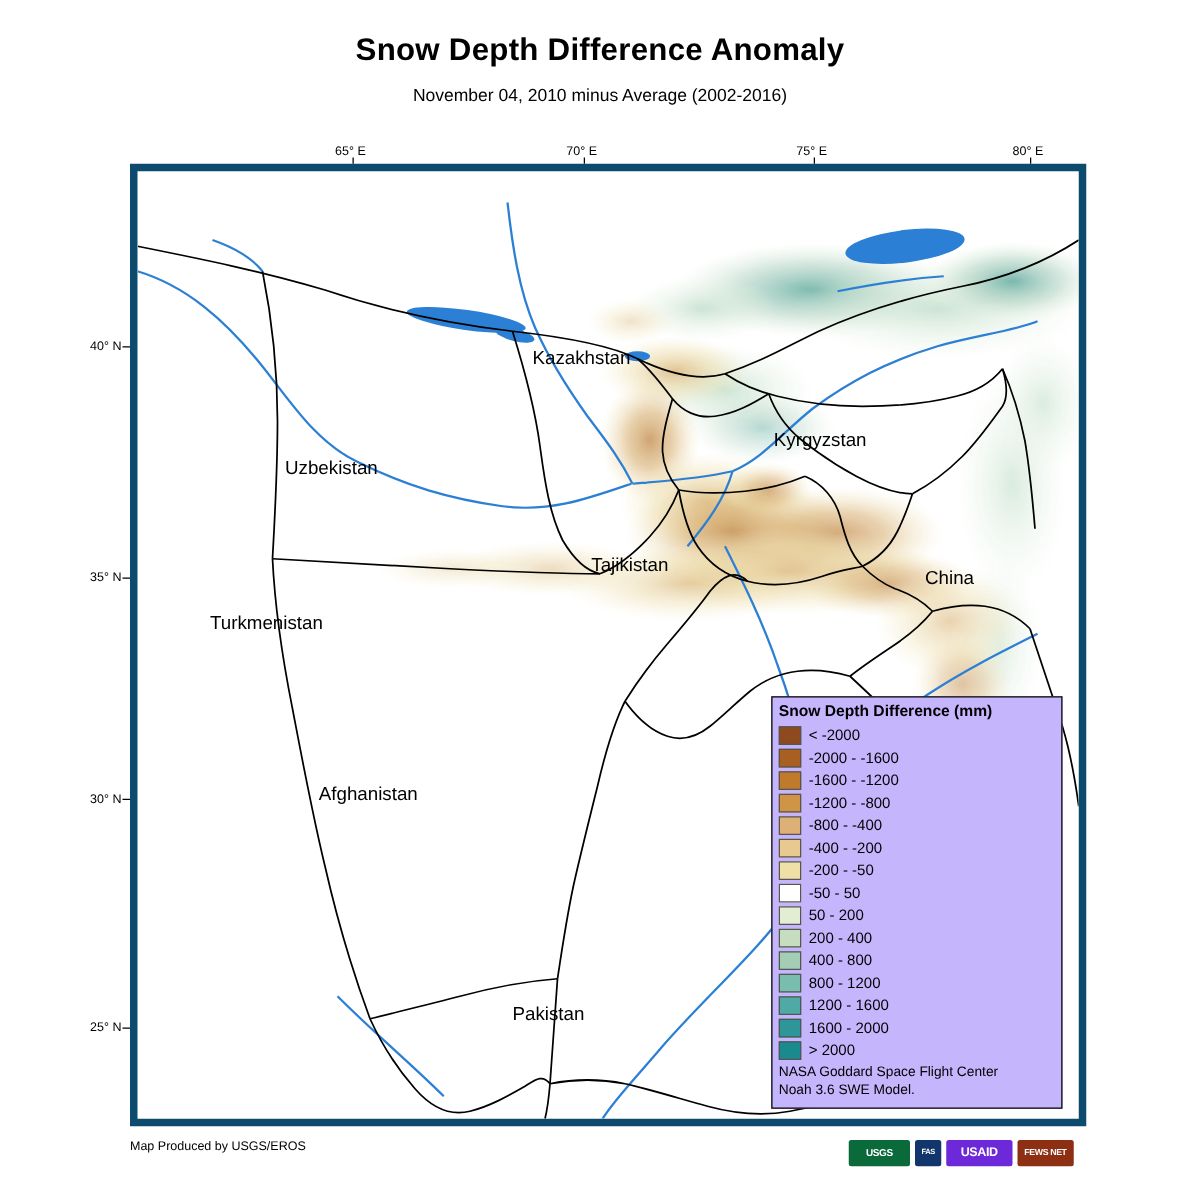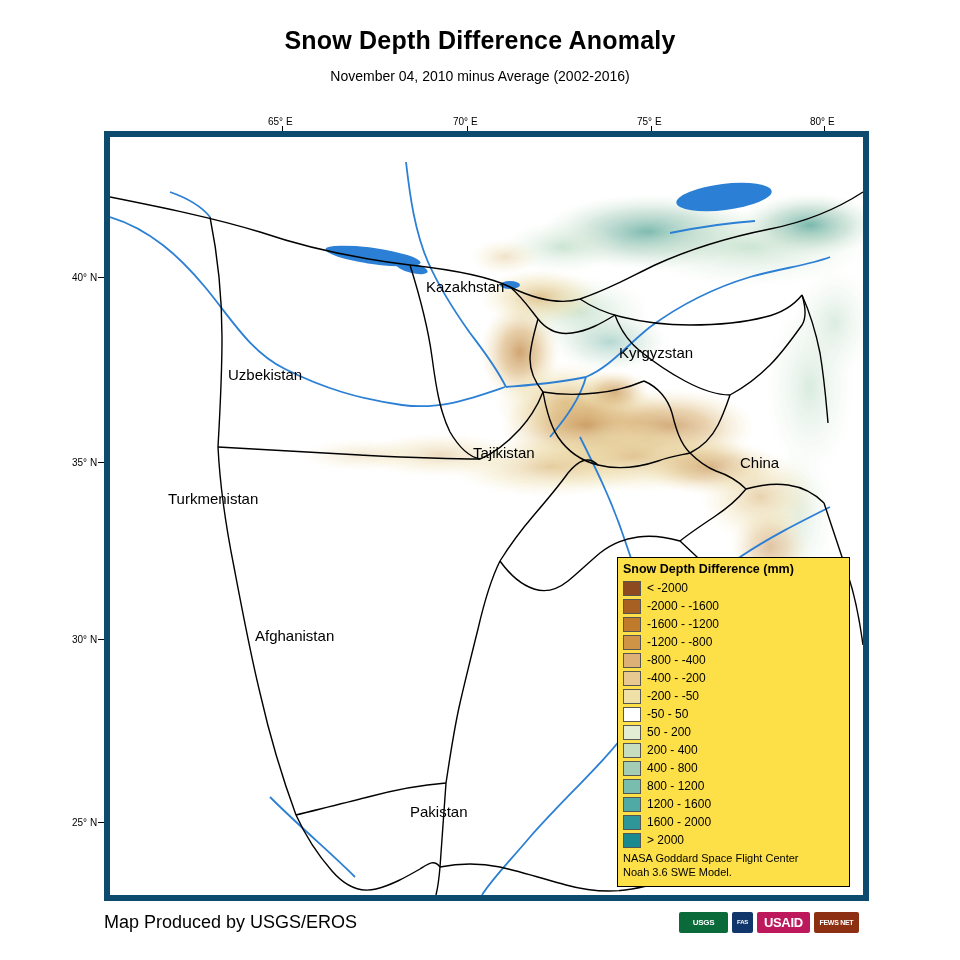--- a/index.html
+++ b/index.html
@@ -30,49 +30,49 @@
     position:absolute;font-size:10px;color:#000;white-space:nowrap;
   }
   .tick-mark{position:absolute;background:#000;}
   
   .country{
     position:absolute;font-size:15px;color:#000;white-space:nowrap;
   }
   
   .legend{
     position:absolute;left:617px;top:557px;width:233px;height:330px;
-    background:#fde047;border:1px solid #000;box-sizing:border-box;
+    background:#c4b5fd;border:1px solid #000;box-sizing:border-box;
   }
   .legend-title{
     font-size:12.5px;font-weight:bold;color:#000;
     padding:4px 0 3px 5px;
   }
   .legend-rows{padding-left:5px;}
   .legend-row{height:18px;display:flex;align-items:center;}
   .swatch{width:18px;height:15px;border:1px solid #555;box-sizing:border-box;margin-right:6px;}
   .legend-lab{font-size:12px;color:#000;line-height:1;text-align:right;}
   .legend-note{
     font-size:11px;color:#000;padding:3px 0 0 5px;line-height:1.25;
   }
   
   .credit{
-    position:absolute;left:104px;top:912px;font-size:18px;color:#000;
+    position:absolute;left:104px;top:912px;font-size:10px;color:#000;
   }
   .logos{
     position:absolute;left:679px;top:909px;width:180px;height:26px;
     display:flex;align-items:center;gap:4px;
   }
   .logo{
     height:21px;display:flex;align-items:center;justify-content:center;
     font-size:8px;font-weight:bold;color:#fff;border-radius:2px;
     padding:0 3px;box-sizing:border-box;letter-spacing:-0.3px;
   }
   .logo-usgs{background:#0b6a3a;color:#fff;width:52px;}
   .logo-fas{background:#11366b;width:22px;font-size:6px;}
-  .logo-usaid{background:#be185d;width:56px;font-size:13px;}
+  .logo-usaid{background:#6d28d9;width:56px;font-size:10px;}
   .logo-fews{background:#8c2f13;width:48px;font-size:7px;}
 </style>
 </head>
 <body>
 
 <div class="title">Snow Depth Difference Anomaly</div>
 <div class="subtitle">November 04, 2010 minus Average (2002-2016)</div>
 
 <div class="tick-lab" style="left:268px;top:116px;">65° E</div>
 <div class="tick-lab" style="left:453px;top:116px;">70° E</div>

